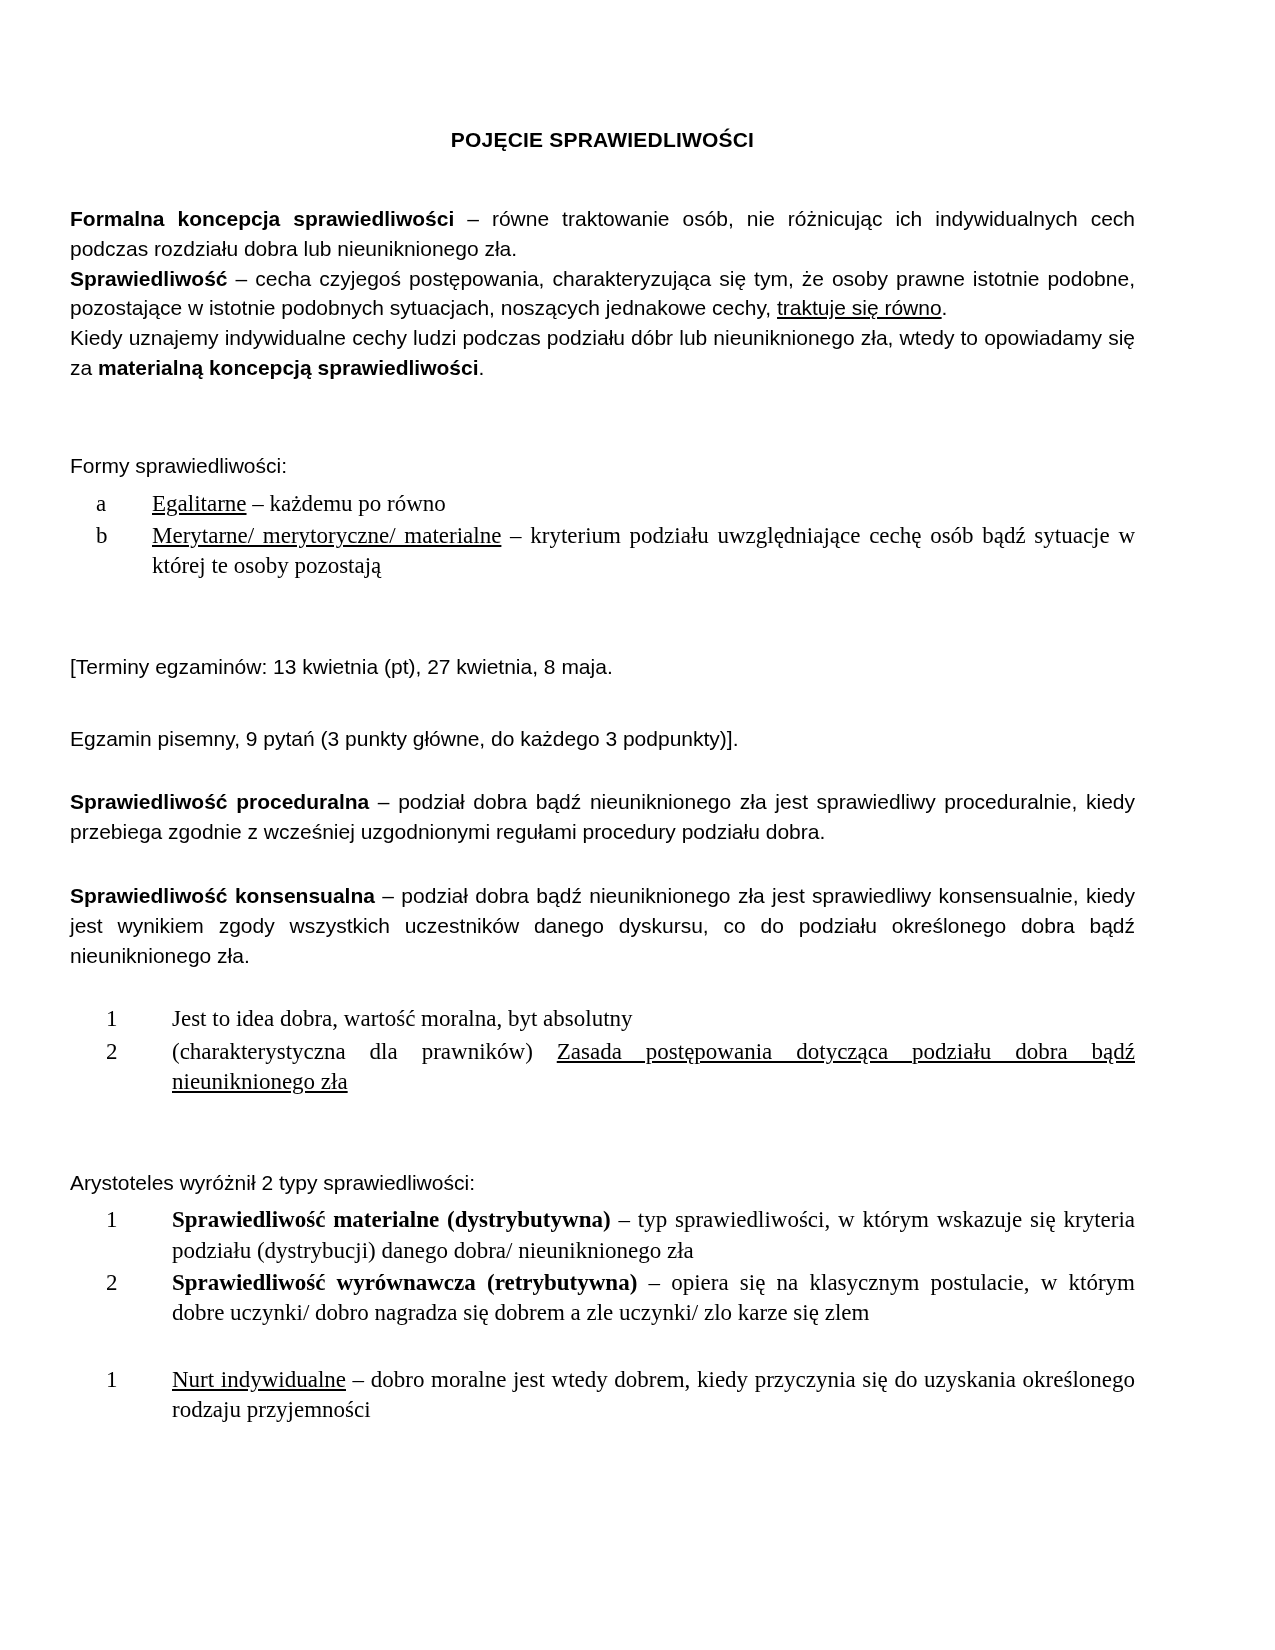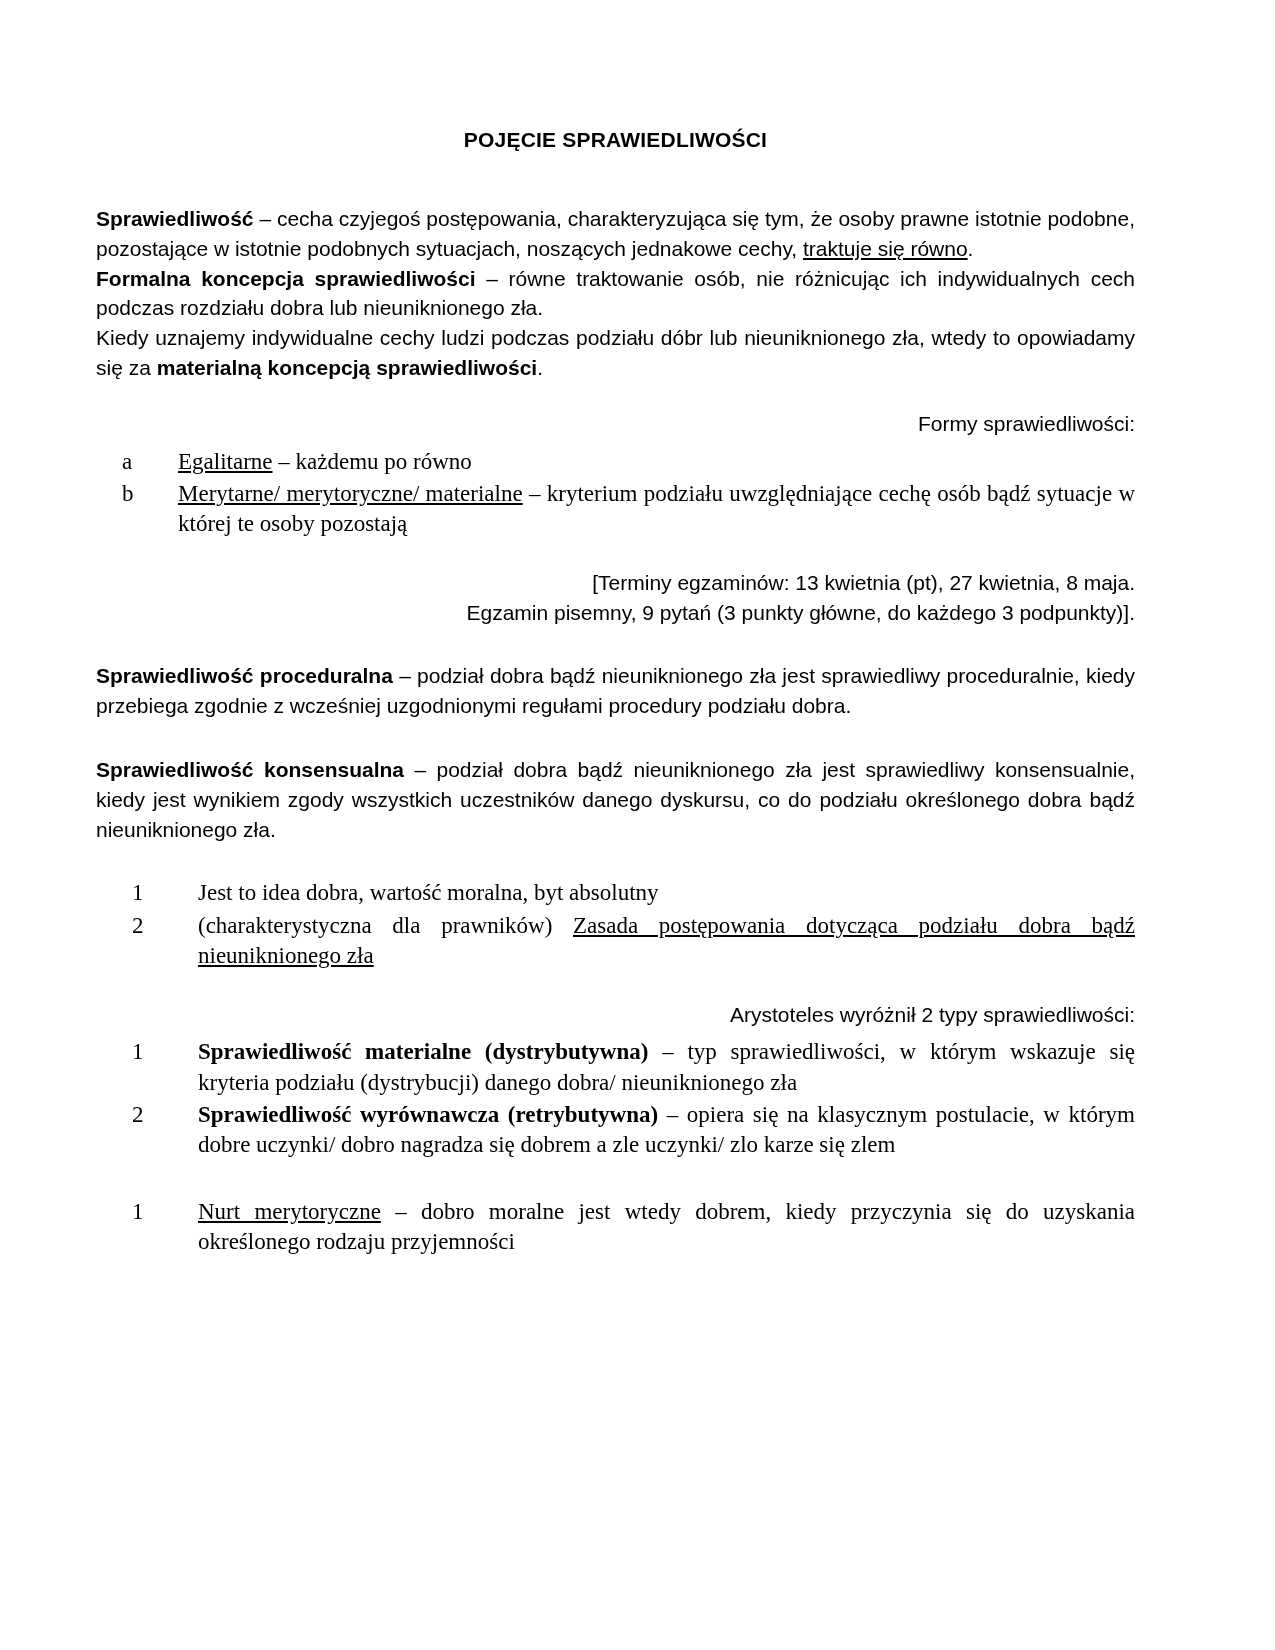--- a/index.html
+++ b/index.html
@@ -10,39 +10,40 @@
   body {
     width: 1275px;
     min-height: 1650px;
     font-family: "Liberation Sans", sans-serif;
     color: #000000;
   }
   .page {
     width: 1275px;
     min-height: 1650px;
     box-sizing: border-box;
-    padding: 128px 140px 60px 96px;
+    padding: 128px 140px 60px 70px;
     position: relative;
   }
   .doc-title {
     text-align: center;
     font-weight: bold;
     font-size: 21px;
     letter-spacing: 0.2px;
     margin: 0 0 52px 0;
   }
   p.para {
     margin: 0;
     font-size: 21px;
     line-height: 1.42;
     text-align: justify;
     text-justify: inter-word;
   }
   p.para.last-of-block {
-    text-align: right;
+    text-align: left;
+    margin-top: 42px;
   }
   .gap-sm { height: 8px; }
   .gap-md { height: 26px; }
   .gap-lg { height: 34px; }
   b, .b { font-weight: bold; }
   .u { text-decoration: underline; }
   ul.listblock, ol.listblock {
     margin: 0;
     padding: 0;
     list-style: none;
@@ -78,23 +79,23 @@
     padding-left: 36px;
   }
 </style>
 </head>
 <body>
 
 <div class="page">
 
   <h1 class="doc-title">POJĘCIE SPRAWIEDLIWOŚCI</h1>
 
+  <p class="para"><b>Formalna koncepcja sprawiedliwości</b><span> – równe traktowanie osób, nie różnicując ich indywidualnych cech podczas rozdziału dobra lub nieuniknionego zła.</span></p>
+
   <p class="para"><b>Sprawiedliwość</b><span> – cecha czyjegoś postępowania, charakteryzująca się tym, że osoby prawne istotnie podobne, pozostające w istotnie podobnych sytuacjach, noszących jednakowe cechy, </span><span class="u">traktuje się równo</span><span>.</span></p>
-
-  <p class="para"><b>Formalna koncepcja sprawiedliwości</b><span> – równe traktowanie osób, nie różnicując ich indywidualnych cech podczas rozdziału dobra lub nieuniknionego zła.</span></p>
 
   <p class="para"><span>Kiedy uznajemy indywidualne cechy ludzi podczas podziału dóbr lub nieuniknionego zła, wtedy to opowiadamy się za </span><b>materialną koncepcją sprawiedliwości</b><span>.</span></p>
 
   <div class="gap-md"></div>
 
   <p class="para last-of-block">Formy sprawiedliwości:</p>
 
   <div class="gap-sm"></div>
 
   <ul class="listblock serif-list">
@@ -155,17 +156,17 @@
   </ol>
 
   <div class="gap-md"></div>
 
 
   <div class="gap-sm"></div>
 
   <ol class="listblock serif-list">
     <li class="list-item">
       <span class="marker marker-wide">1</span>
-      <span class="item-text"><span class="u">Nurt merytoryczne</span><span> – dobro moralne jest wtedy dobrem, kiedy przyczynia się do uzyskania określonego rodzaju przyjemności</span></span>
+      <span class="item-text"><span class="u">Nurt indywidualne</span><span> – dobro moralne jest wtedy dobrem, kiedy przyczynia się do uzyskania określonego rodzaju przyjemności</span></span>
     </li>
   </ol>
 
 </div>
 
 </body></html>

